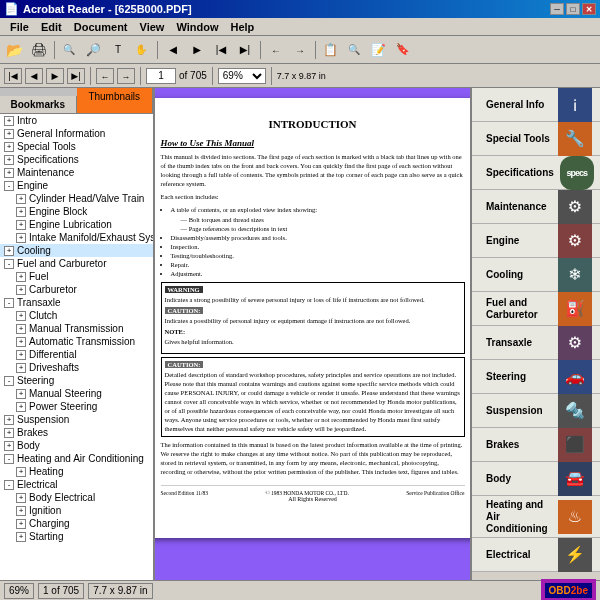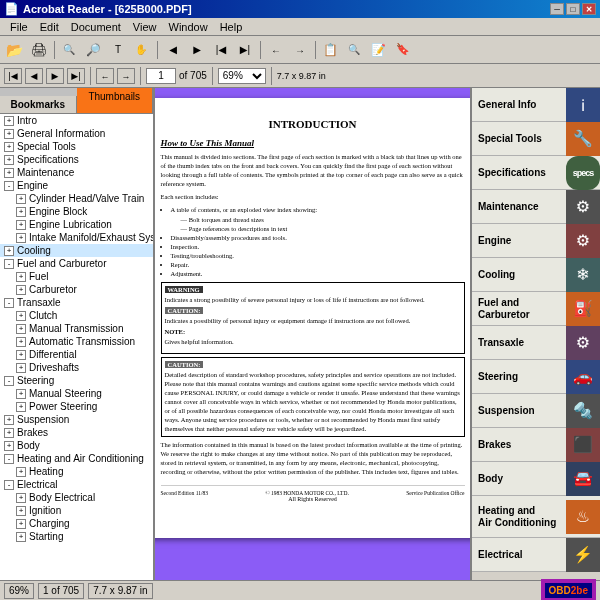--- a/index.html
+++ b/index.html
@@ -37,20 +37,21 @@
       height: 18px;
       display: flex;
       align-items: center;
       padding: 0 4px;
       border-bottom: 1px solid #808080;
       font-size: 11px;
     }
     .menu-item {
       padding: 0 6px;
       cursor: pointer;
+      font-weight: bold;
     }
 
     
     .toolbar {
       background: #d4d0c8;
       height: 28px;
       display: flex;
       align-items: center;
       padding: 0 4px;
       border-bottom: 1px solid #808080;
@@ -191,21 +192,21 @@
     .right-panel {
       width: 130px;
       background: #d4d0c8;
       border-left: 2px solid #808080;
       overflow-y: auto;
     }
     .chapter-item {
       display: flex;
       align-items: center;
       border-bottom: 1px solid #b0b0b0;
-      padding: 0;
+      padding: 8px;
       height: 34px;
       cursor: pointer;
       background: #e8e8e0;
     }
     .chapter-label {
       flex: 1;
       padding: 4px 6px;
       font-size: 10px;
       font-weight: bold;
       line-height: 1.2;

